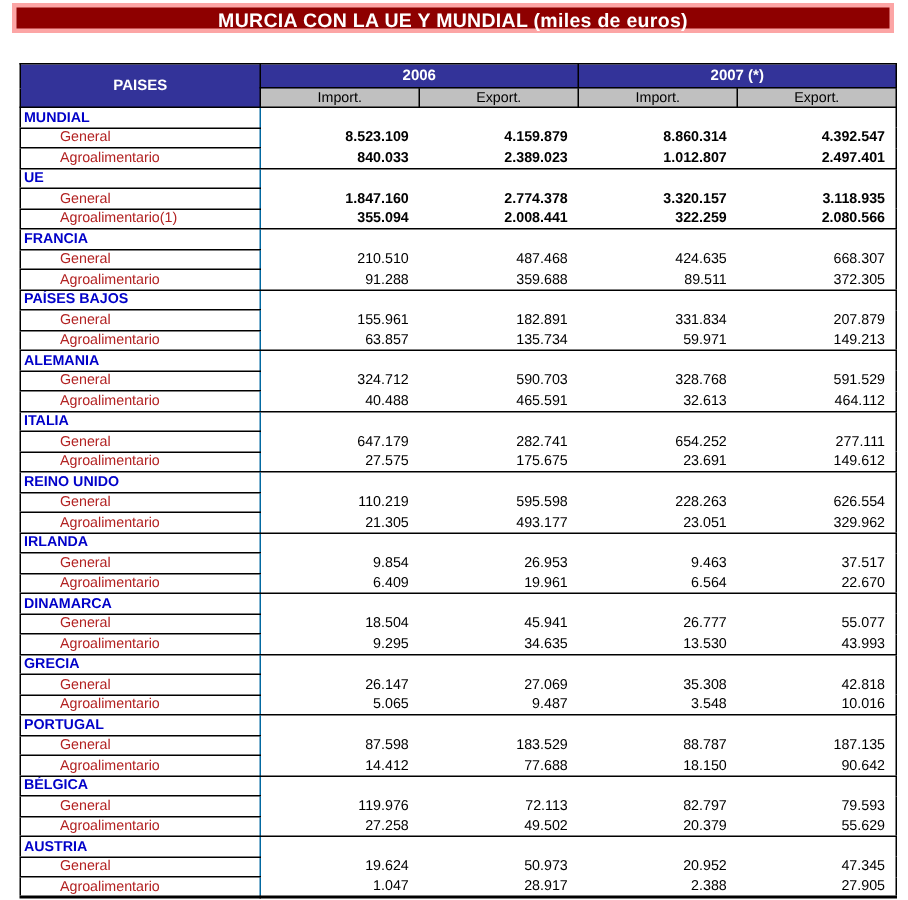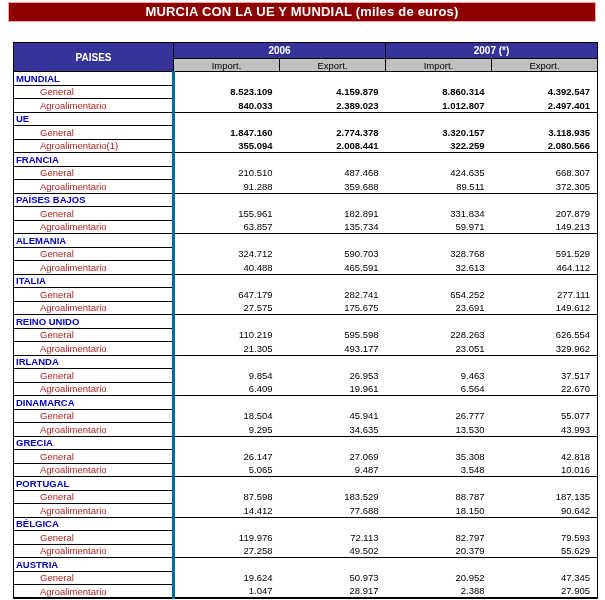--- a/index.html
+++ b/index.html
@@ -2,21 +2,21 @@
 <html><head>
 <meta charset="utf-8">
 <style>
   html,body { margin:0; padding:0; background:#ffffff; }
   .page {
     position:relative; width:605px; height:600px; background:#ffffff;
     font-family:"Liberation Sans", sans-serif; overflow:hidden;
   }
   .title-bar {
     position:absolute; left:8px; top:2px; width:588px; height:20px;
-    background:#8E0000; border:1px solid #fca5a5; box-sizing:border-box;
+    background:#8E0000; border:3px solid #fca5a5; box-sizing:border-box;
     color:#ffffff; font-weight:bold; font-size:13px; line-height:18px; text-align:center;
     letter-spacing:0.2px;
   }
   .source-note {
     position:absolute; left:10px; top:26px; width:590px;
     font-style:italic; font-size:7.6px; color:#2b2b2b;
   }
   table.data-table {
     position:absolute; left:13px; top:42px; width:584px;
     border-collapse:collapse; table-layout:fixed;
@@ -32,21 +32,21 @@
     border:1px solid #000; height:16px; text-align:center;
   }
   .sub-th {
     background:#c0c0c0; color:#000; font-weight:normal; font-size:9.5px;
     border:1px solid #000; height:13px; text-align:center;
   }
   tbody td {
     box-sizing:border-box; height:13.5px; padding:0;
     font-size:9.5px; vertical-align:middle; white-space:nowrap; overflow:hidden;
   }
-  td.paises { border-right:3px solid #0369a1; border-bottom:1px solid #000;margin-top:16px; }
+  td.paises { border-right:1px solid #0369a1; border-bottom:1px solid #000;margin-top:16px; }
   td.country-name { color:#0000C8; font-weight:bold; padding-left:2px; }
   td.sub-label { color:#B22222; padding-left:26px; }
   td.num { text-align:right; padding-right:7px; color:#000; }
   td.span-cell { border-bottom:0; }
   tr.group-end td { border-bottom:1px solid #000; }
   tr.bold-values td.num { font-weight:bold; }
 </style>
 </head>
 <body>
 

